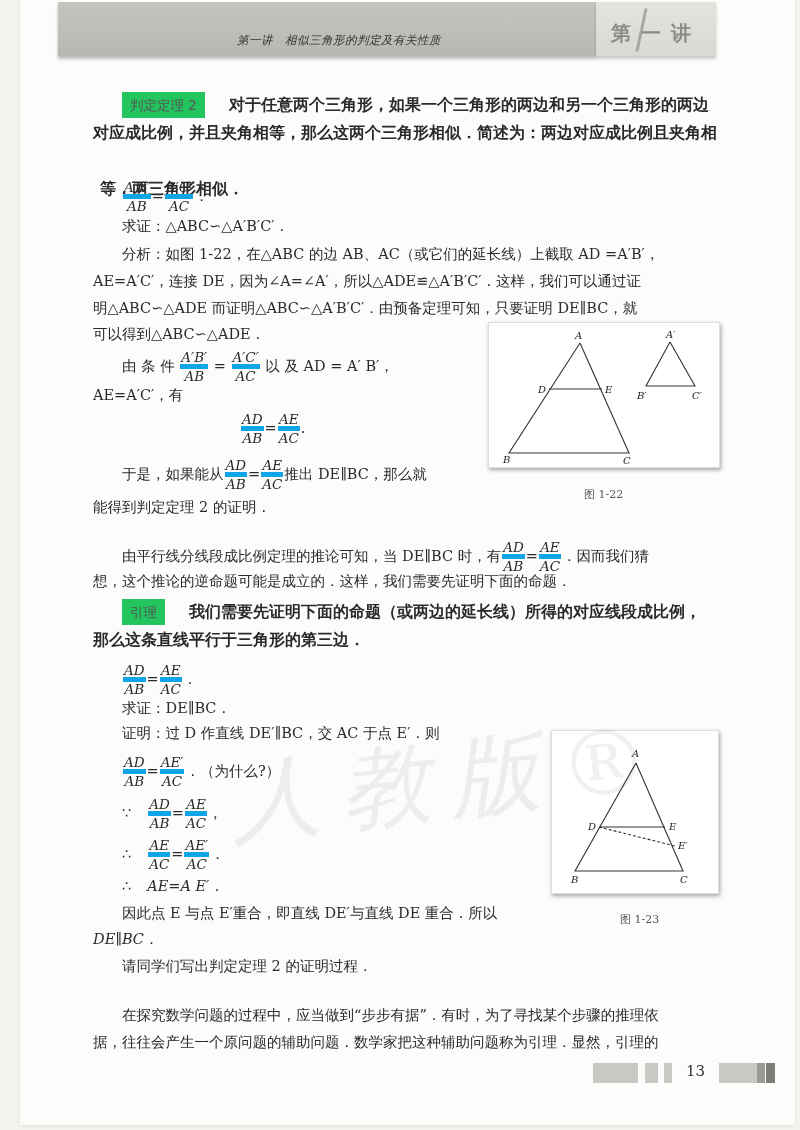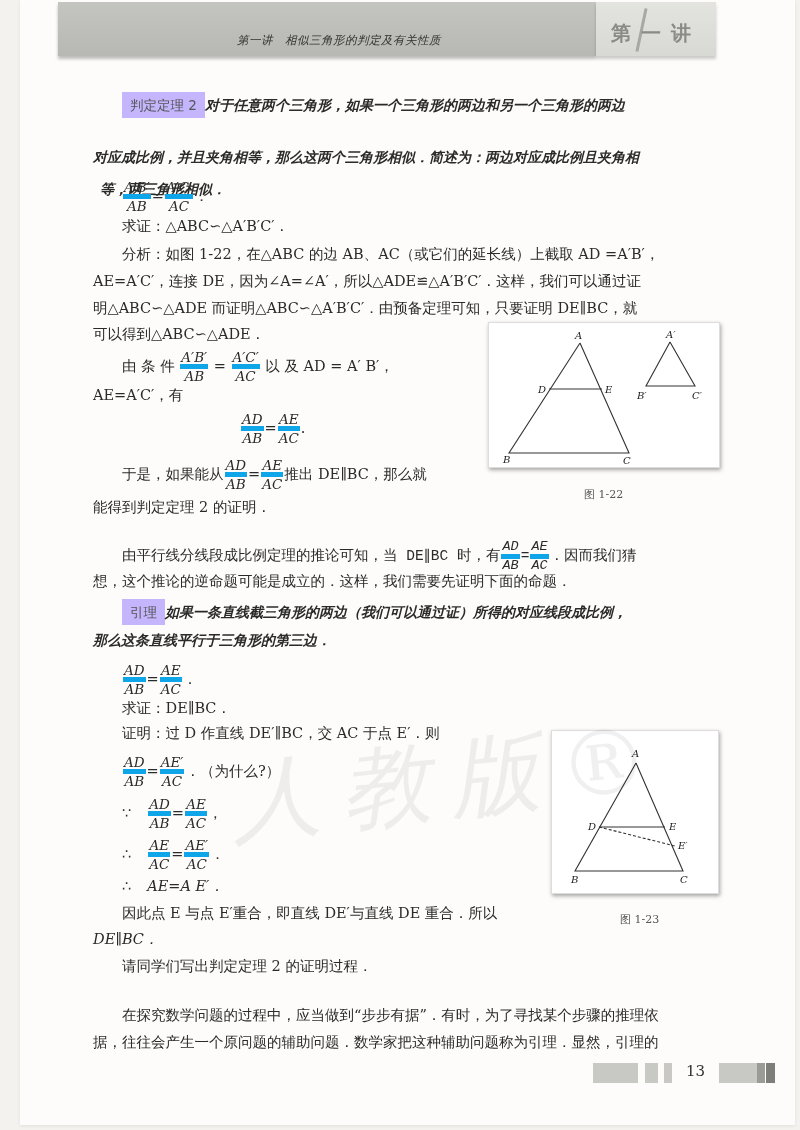--- a/index.html
+++ b/index.html
@@ -33,26 +33,26 @@
   .header-tab-text {
     position: absolute; left: 0; right: 0; top: 18px; text-align: center;
     font-size: 20px; color: #8a8a86; letter-spacing: 10px; font-weight: bold;
   }
   .header-tab-slash {
     position: absolute; left: 44px; top: 6px; width: 3px; height: 44px;
     background: #a8a8a3; transform: rotate(12deg);
   }
 
   .text { position: absolute; font-size: 14.5px; line-height: 22px; white-space: nowrap; }
-  .bold { font-weight: bold; font-family: "DejaVu Sans", sans-serif; font-size: 14px; font-style: italic; }
+  .bold { font-weight: bold; font-family: "DejaVu Sans", sans-serif; font-size: 16px; }
   .m { font-style: italic; }
   .label-box {
-    display: inline-block; background: #c4b5fd; padding: 2px 8px;
+    display: inline-block; background: #22c55e; padding: 2px 8px;
     font-family: "DejaVu Sans", sans-serif; font-size: 13.5px; color: #555;
-    margin-right: 0;
+    margin-right: 24px;
   }
   .frac {
     display: inline-flex; flex-direction: column; align-items: center;
     vertical-align: middle; font-style: italic; font-size: 13.5px; line-height: 14px;
     margin: 0 1px;
   }
   .frac .num { border-bottom: 5px solid #0ea5e9; padding: 0 1px; }
   .frac .den { padding: 0 1px; }
 
   .figure {
@@ -82,21 +82,21 @@
   <div class="header-title">第一讲　相似三角形的判定及有关性质</div>
 </div>
 <div class="header-tab">
   <div class="header-tab-slash"></div>
   <div class="header-tab-text">第一讲</div>
 </div>
 
 <div class="text" style="left:122px; top:92px;">
   <span class="label-box">判定定理 2</span><span class="bold">对于任意两个三角形，如果一个三角形的两边和另一个三角形的两边</span>
 </div>
-<div class="text bold" style="left:93px; top:122px;margin-top:24px;">对应成比例，并且夹角相等，那么这两个三角形相似．简述为：两边对应成比例且夹角相</div>
+<div class="text bold" style="left:93px; top:122px;">对应成比例，并且夹角相等，那么这两个三角形相似．简述为：两边对应成比例且夹角相</div>
 <div class="text bold" style="left:100px; top:150px;margin-top:28px;">等，两三角形相似．</div>
 
 <div class="text" style="left:122px; top:180px;">
   <span class="frac">
       <span class="num">A′B′</span>
       <span class="den">AB</span>
     </span>=<span class="frac">
       <span class="num">A′C′</span>
       <span class="den">AC</span>
     </span><span>．</span>
@@ -156,33 +156,33 @@
       <text x="49" y="70">D</text>
       <text x="116" y="70">E</text>
       <text x="177" y="15">A′</text>
       <text x="148" y="76">B′</text>
       <text x="203" y="76">C′</text>
     </g>
   </svg>
 </div>
 <div class="caption" style="left:584px; top:487px;">图 1-22</div>
 
-<div class="text" style="left:122px; top:540px;font-family:Liberation Mono, monospace;">
+<div class="text" style="left:122px; top:540px;">
   <span>由平行线分线段成比例定理的推论可知，当 DE∥BC 时，有</span><span class="frac">
       <span class="num">AD</span>
       <span class="den">AB</span>
     </span>=<span class="frac">
       <span class="num">AE</span>
       <span class="den">AC</span>
     </span><span>．因而我们猜</span>
 </div>
 <div class="text" style="left:93px; top:570px;">想，这个推论的逆命题可能是成立的．这样，我们需要先证明下面的命题．</div>
 
 <div class="text" style="left:122px; top:599px;">
-  <span class="label-box">引理</span><span class="bold">如果一条直线截三角形的两边（我们可以通过证）所得的对应线段成比例，</span>
+  <span class="label-box">引理</span><span class="bold">我们需要先证明下面的命题（或两边的延长线）所得的对应线段成比例，</span>
 </div>
 <div class="text bold" style="left:93px; top:629px;">那么这条直线平行于三角形的第三边．</div>
 
 <div class="text" style="left:122px; top:663px;">
   <span class="frac">
       <span class="num">AD</span>
       <span class="den">AB</span>
     </span>=<span class="frac">
       <span class="num">AE</span>
       <span class="den">AC</span>

